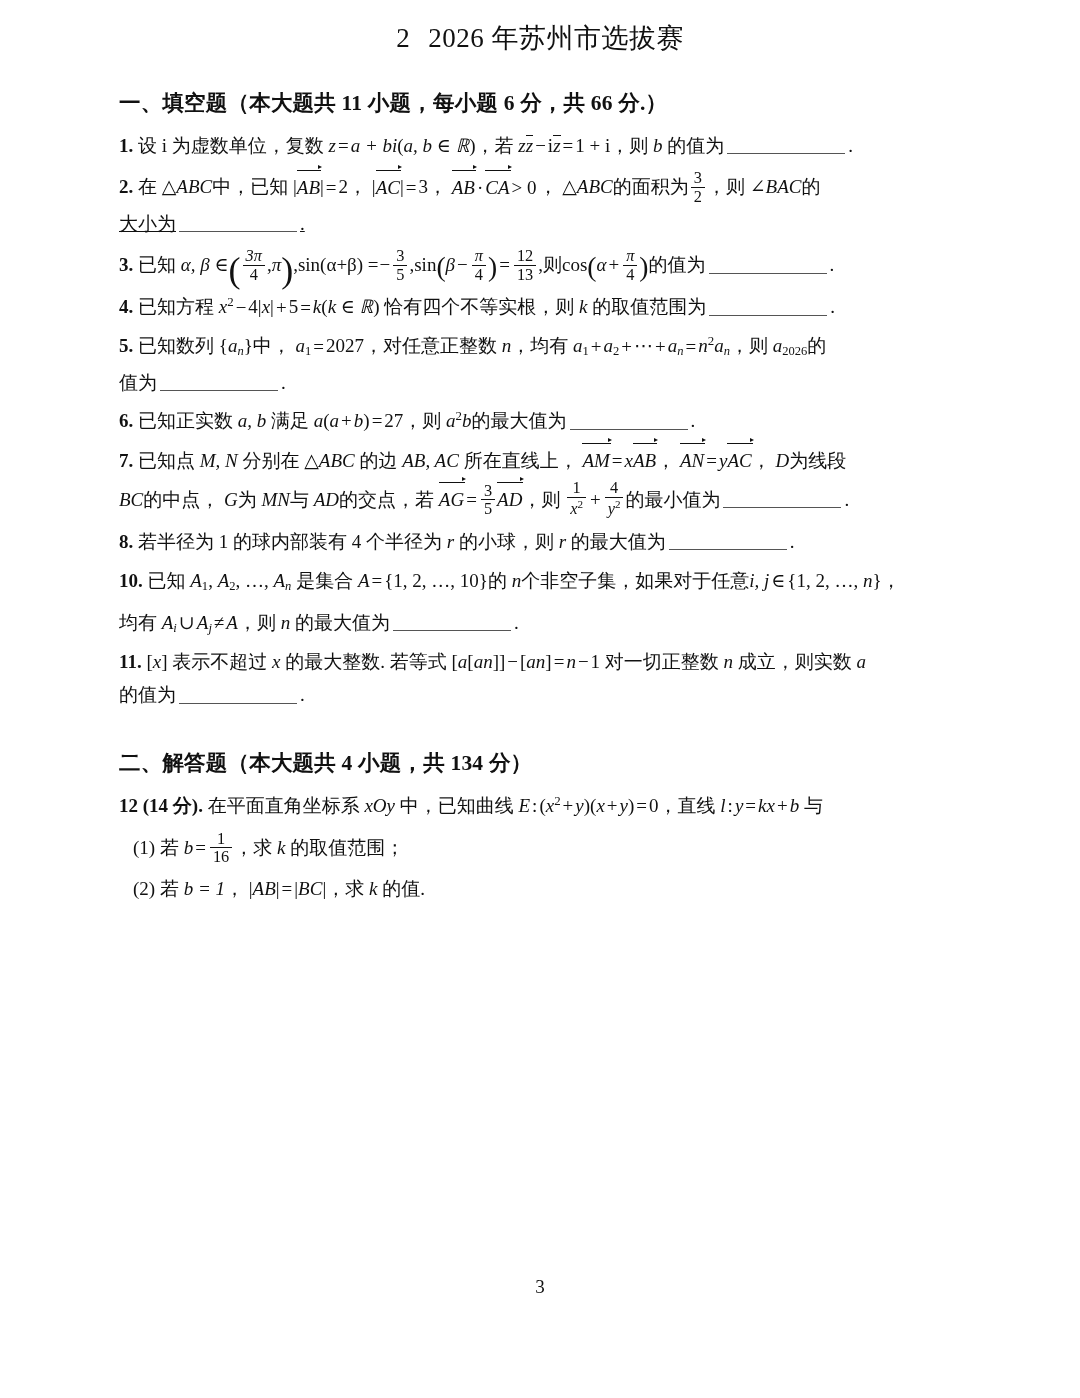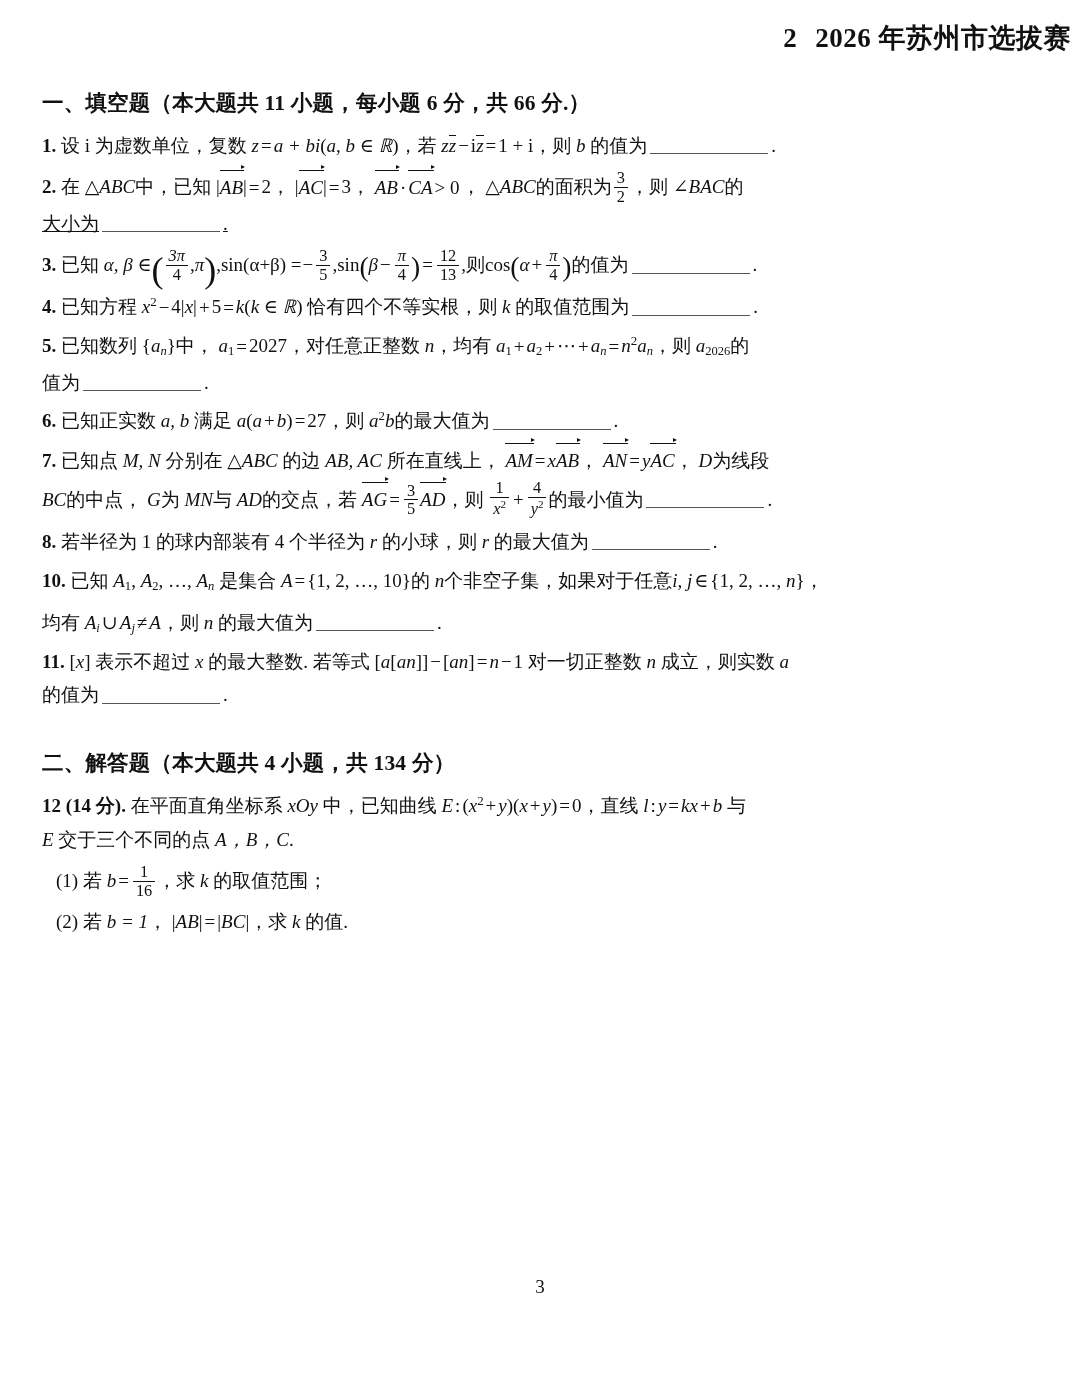--- a/index.html
+++ b/index.html
@@ -7,31 +7,31 @@
     width:1080px; height:1398px;
     background:#ffffff;
     font-family:"Liberation Serif","DejaVu Serif",serif;
     color:#111111;
     position:relative;
     overflow:hidden;
   }
   .page { position:relative; width:1080px; height:1398px; padding:0; box-sizing:border-box; }
 
   .doc-title {
-    text-align:right;
-    font-weight:bold;
+    text-align:center;
+    font-weight:normal;
     font-size:27px;
     letter-spacing:0.5px;
-    margin:14px 9px 0 0;
+    margin:14px 0 0 0;
     padding-top:6px;
   }
   .doc-title .tnum { font-family:"Liberation Serif",serif; }
   .doc-title .tgap { display:inline-block; width:18px; }
 
-  .content { padding:0 90px 0 42px; }
+  .content { padding:0 90px 0 119px; }
 
   .section-head {
     font-weight:bold;
     font-size:21.5px;
     margin:32px 0 14px 0;
     letter-spacing:0.2px;
   }
 
   .prob {
     font-size:19px;
@@ -245,25 +245,20 @@
     <div class="section-head" style="margin-top:38px;">二、解答题（本大题共 4 小题，共 134 分）</div>
 
     <div class="prob">
       <span class="num">12 (14 分).</span>
       <span>在平面直角坐标系</span>
       <span class="m">xOy</span>
       <span>中，已知曲线</span>
       <span class="m">E</span><span class="op">:</span><span class="mr">(</span><span class="m">x</span><sup class="sr">2</sup><span class="op">+</span><span class="m">y</span><span class="mr">)(</span><span class="m">x</span><span class="op">+</span><span class="m">y</span><span class="mr">)</span><span class="op">=</span><span class="mr">0</span><span>，直线</span>
       <span class="m">l</span><span class="op">:</span><span class="m">y</span><span class="op">=</span><span class="m">kx</span><span class="op">+</span><span class="m">b</span>
       <span>与</span>
-      <div style="margin-top:4px;">
-        <span class="m">E</span>
-        <span>交于三个不同的点</span>
-        <span class="m">A，B，C</span><span>.</span>
-      </div>
     </div>
 
     <div class="sub gap">
       <span>(1)</span>
       <span>若</span>
       <span class="m">b</span><span class="op">=</span><span class="frac"><span class="nu mr">1</span><span class="de mr">16</span></span><span>，求</span>
       <span class="m">k</span>
       <span>的取值范围；</span>
     </div>
 

